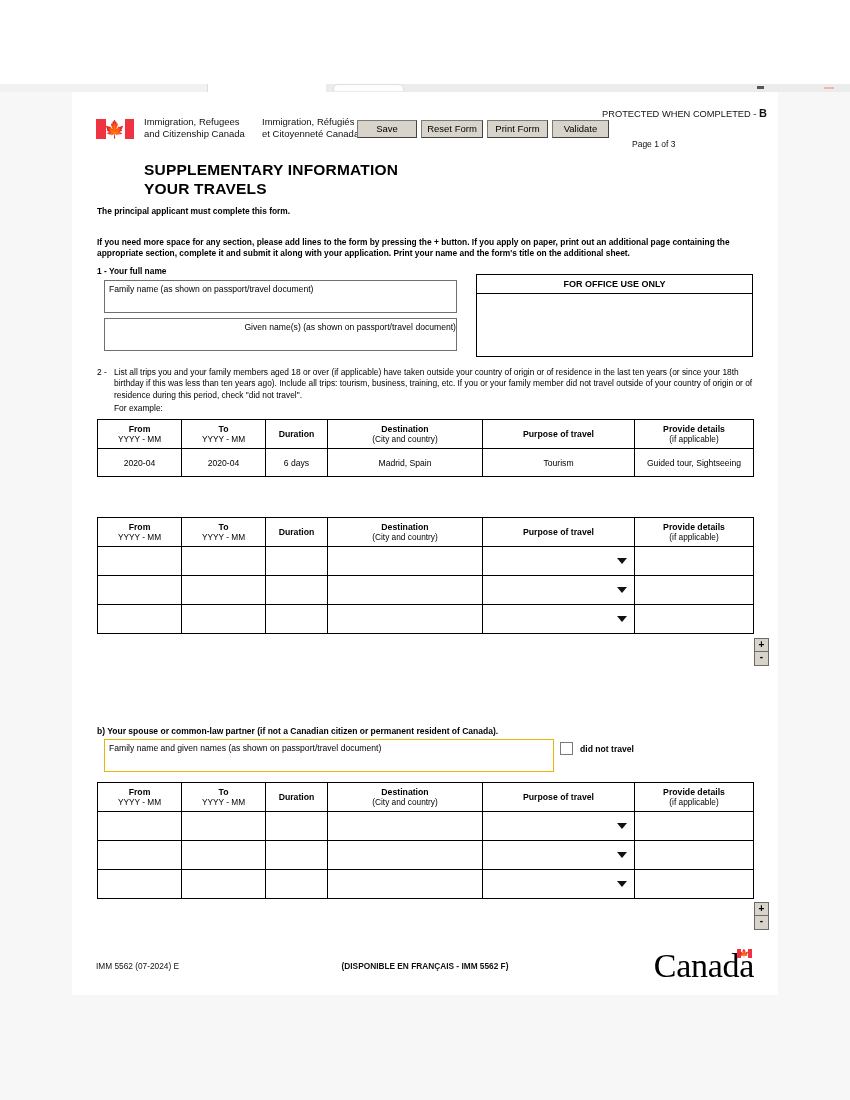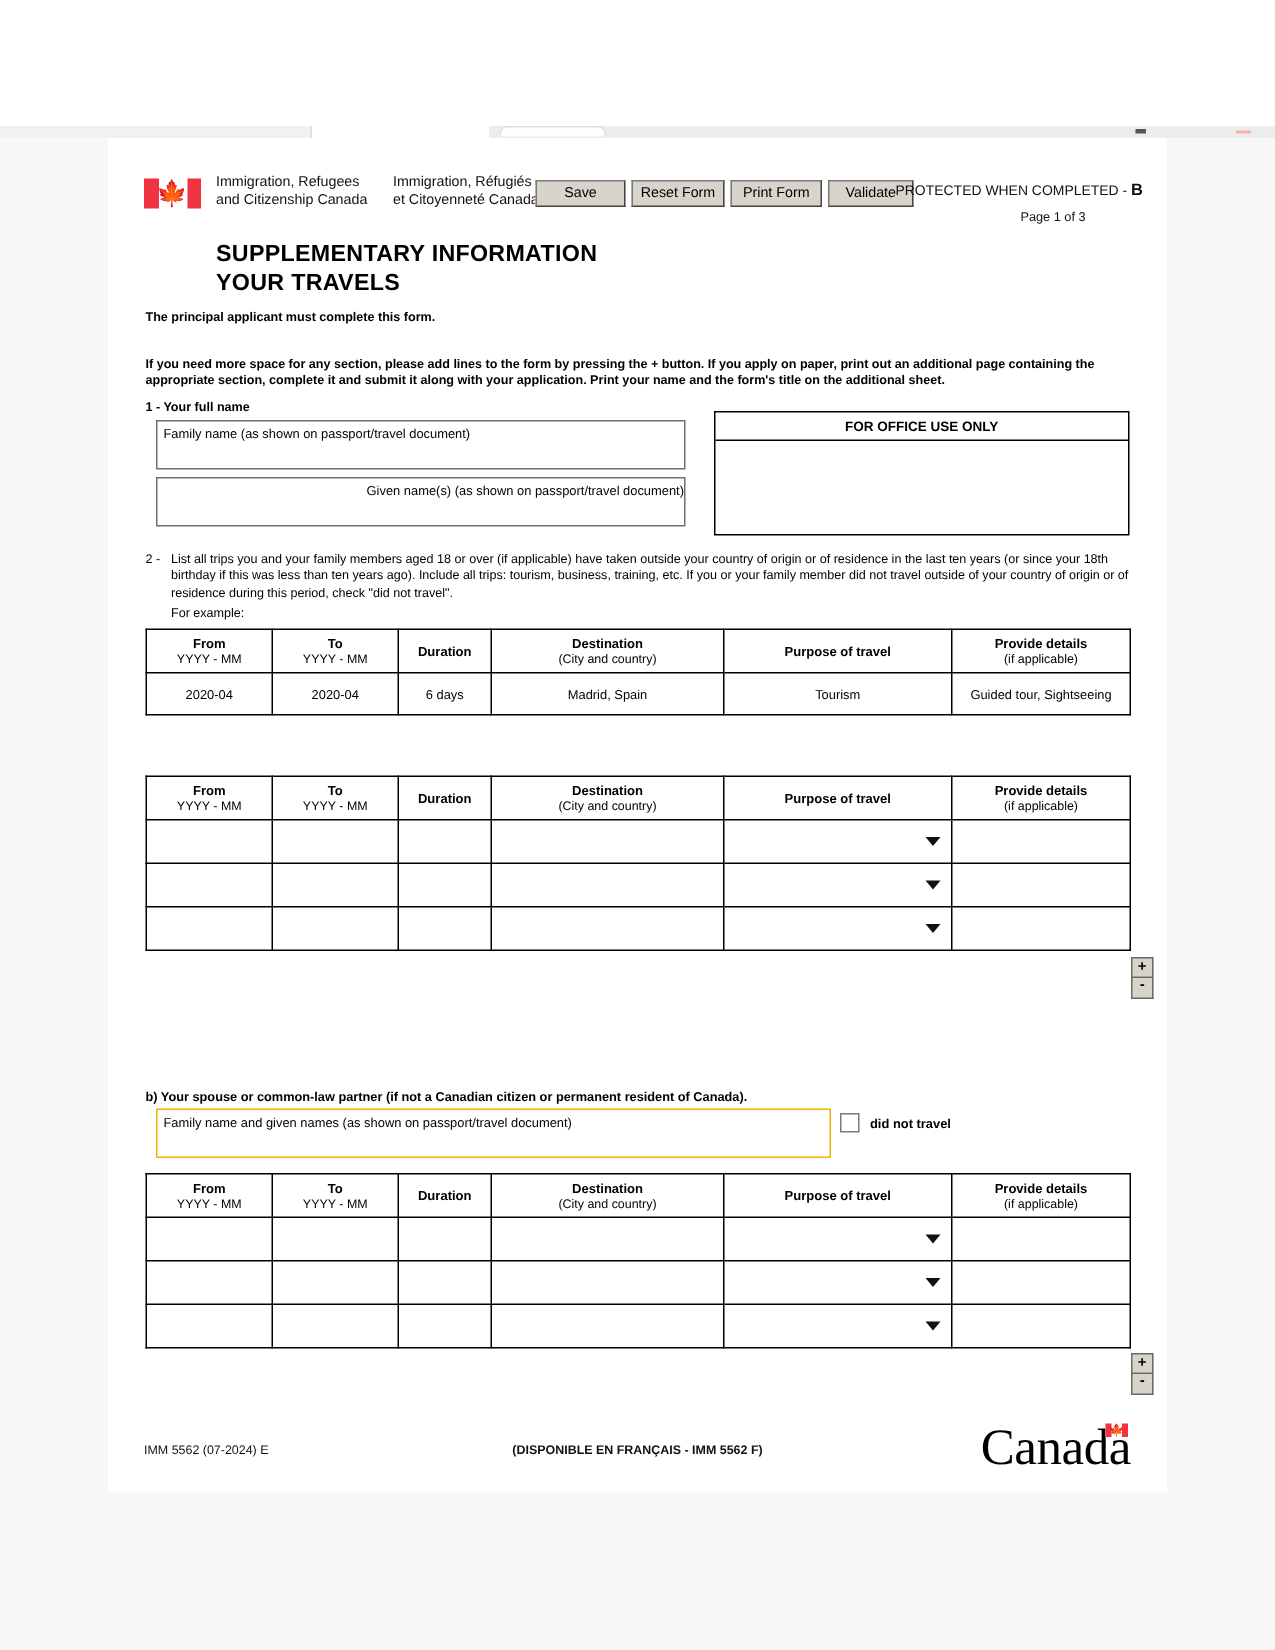--- a/index.html
+++ b/index.html
@@ -85,27 +85,27 @@
     font-family: "Liberation Sans", sans-serif;
     font-size: 9.5px; color: #000; text-align: center; line-height: 16px;
     cursor: pointer; padding: 0;
   }
   #btn-save      { left: 285px; width: 60px; }
   #btn-reset     { left: 349px; width: 62px; }
   #btn-print     { left: 415px; width: 61px; }
   #btn-validate  { left: 480px; width: 57px; }
 
   .protected {
-    position: absolute; left: 525px; top: 29px; width: 175px;
-    font-size: 9.3px; color: #111; text-align: left; white-space: nowrap;
+    position: absolute; left: 525px; top: 15px; width: 175px;
+    font-size: 9.3px; color: #111; text-align: center; white-space: nowrap;
   }
   .protected b { font-size: 11px; }
   .pagenum {
     position: absolute; left: 560px; top: 47px; width: 140px;
-    font-size: 8.5px; color: #111; text-align: center;
+    font-size: 8.5px; color: #111; text-align: left;
   }
 
   
   #form-body { position: absolute; left: 0; top: 62px; width: 706px; }
 
   #form-title {
     position: absolute; left: 72px; top: 6px; width: 430px;
     font-size: 15.5px; font-weight: bold; line-height: 19px;
     letter-spacing: .2px; color: #000; white-space: pre-line;
   }

